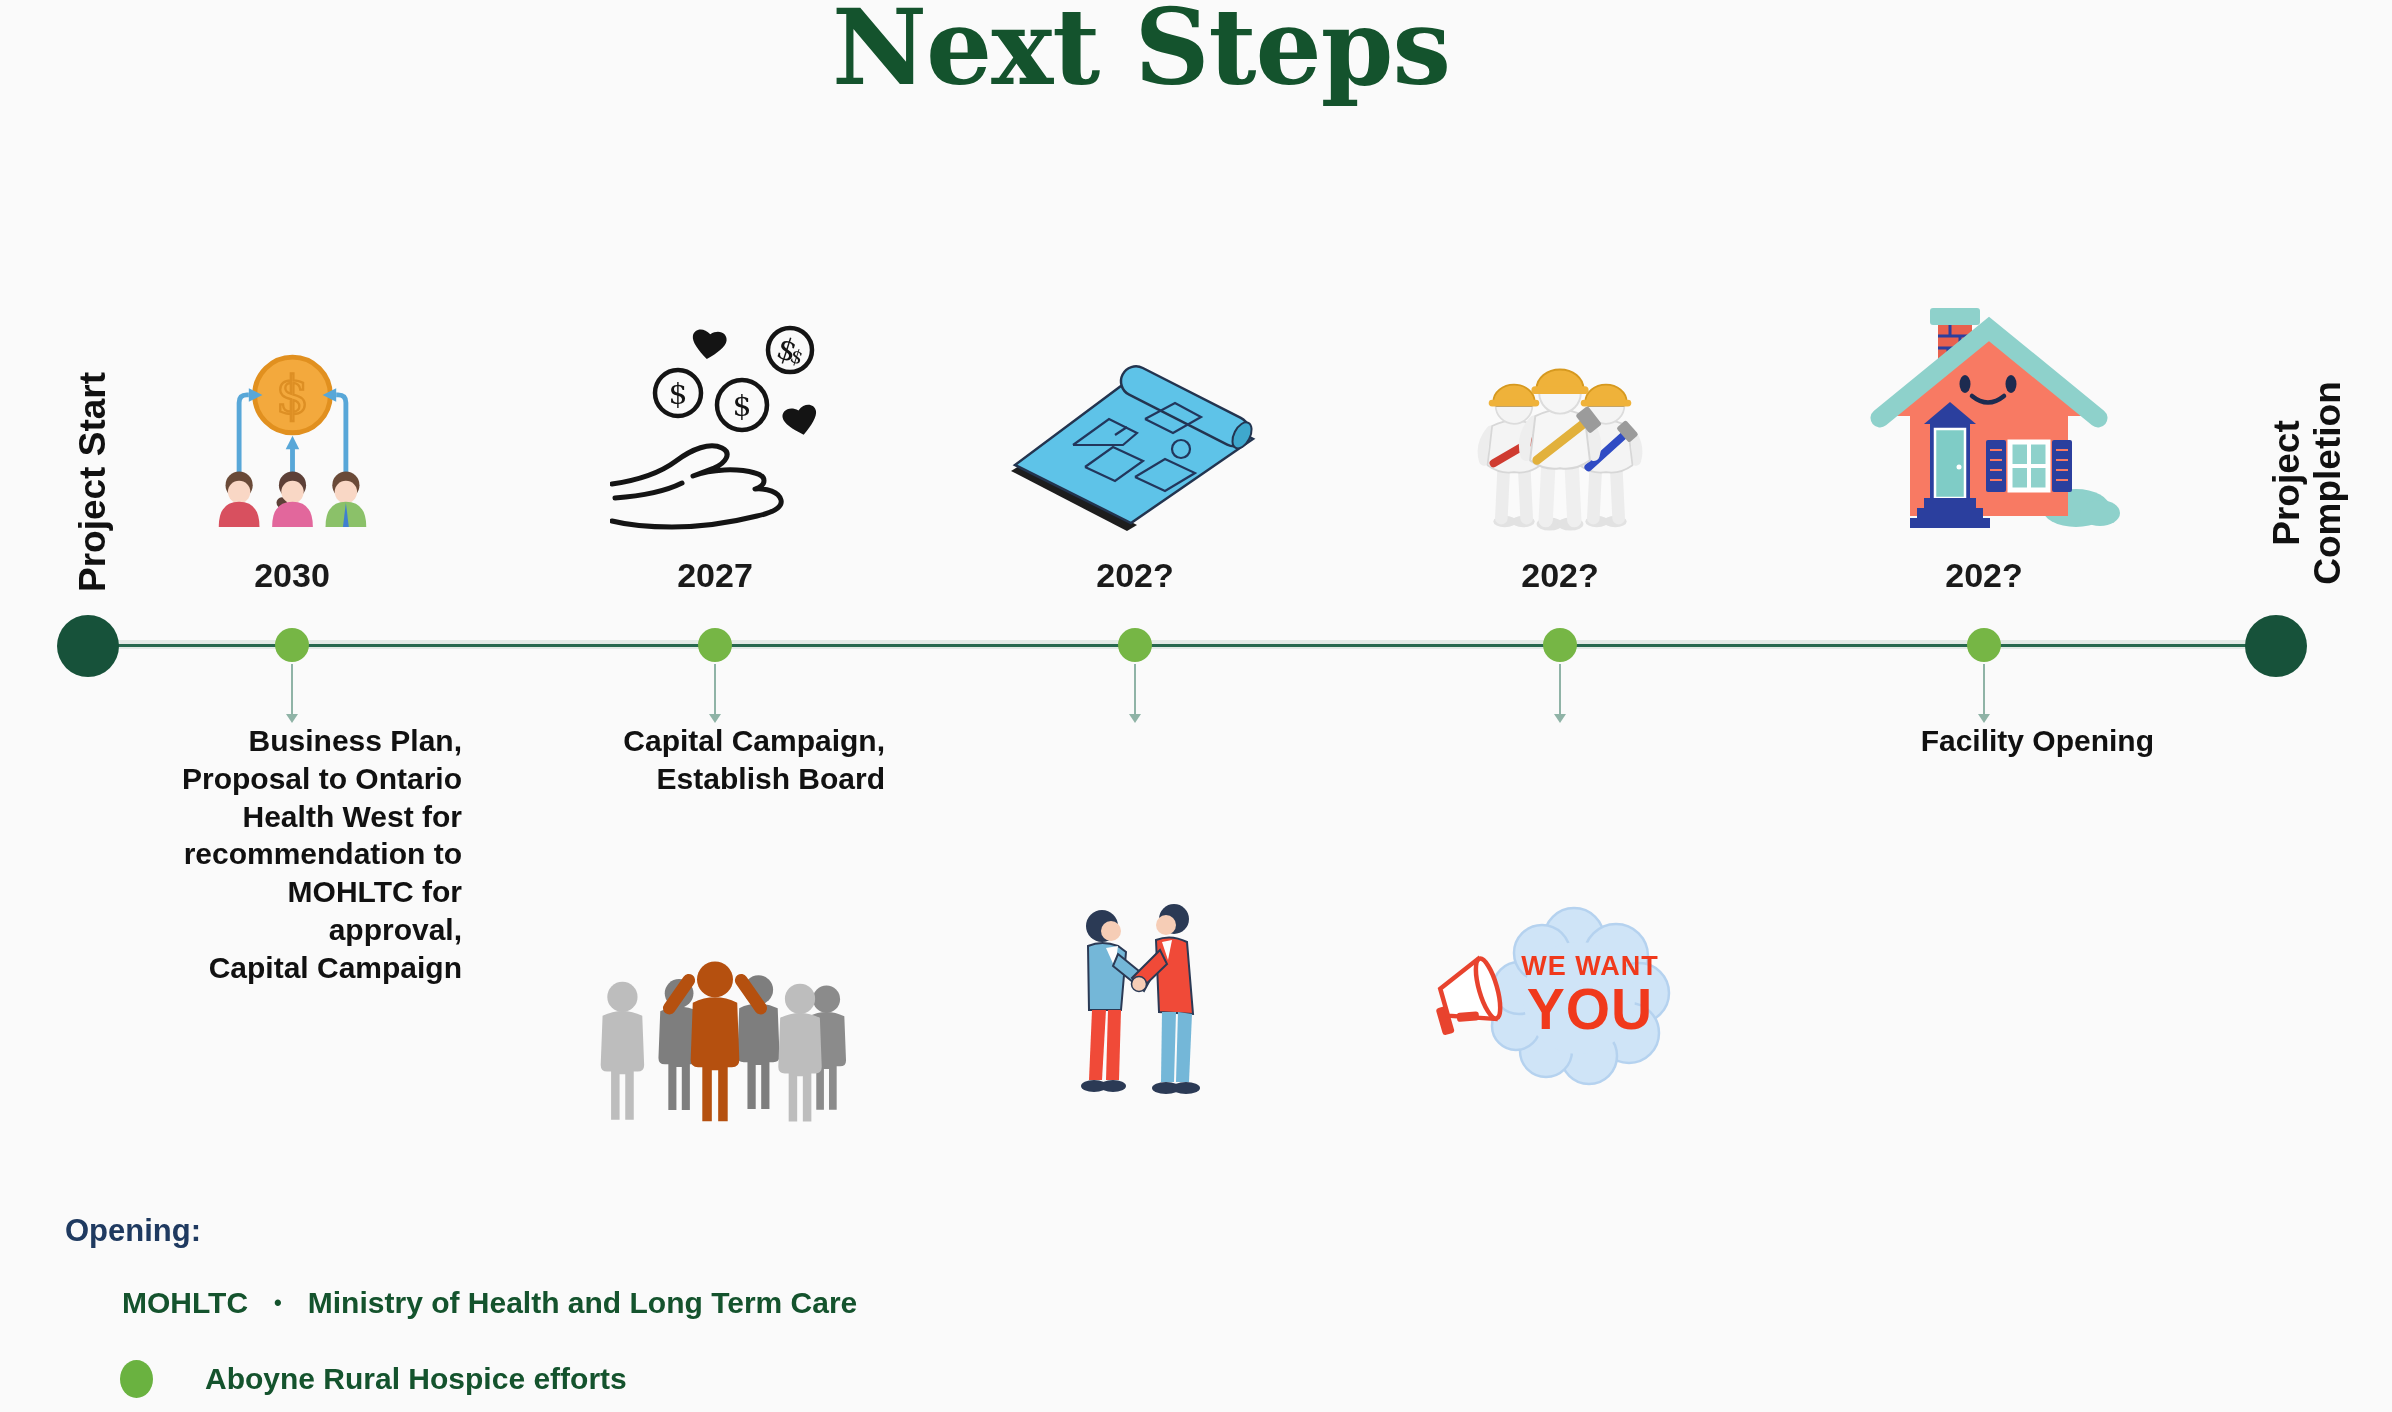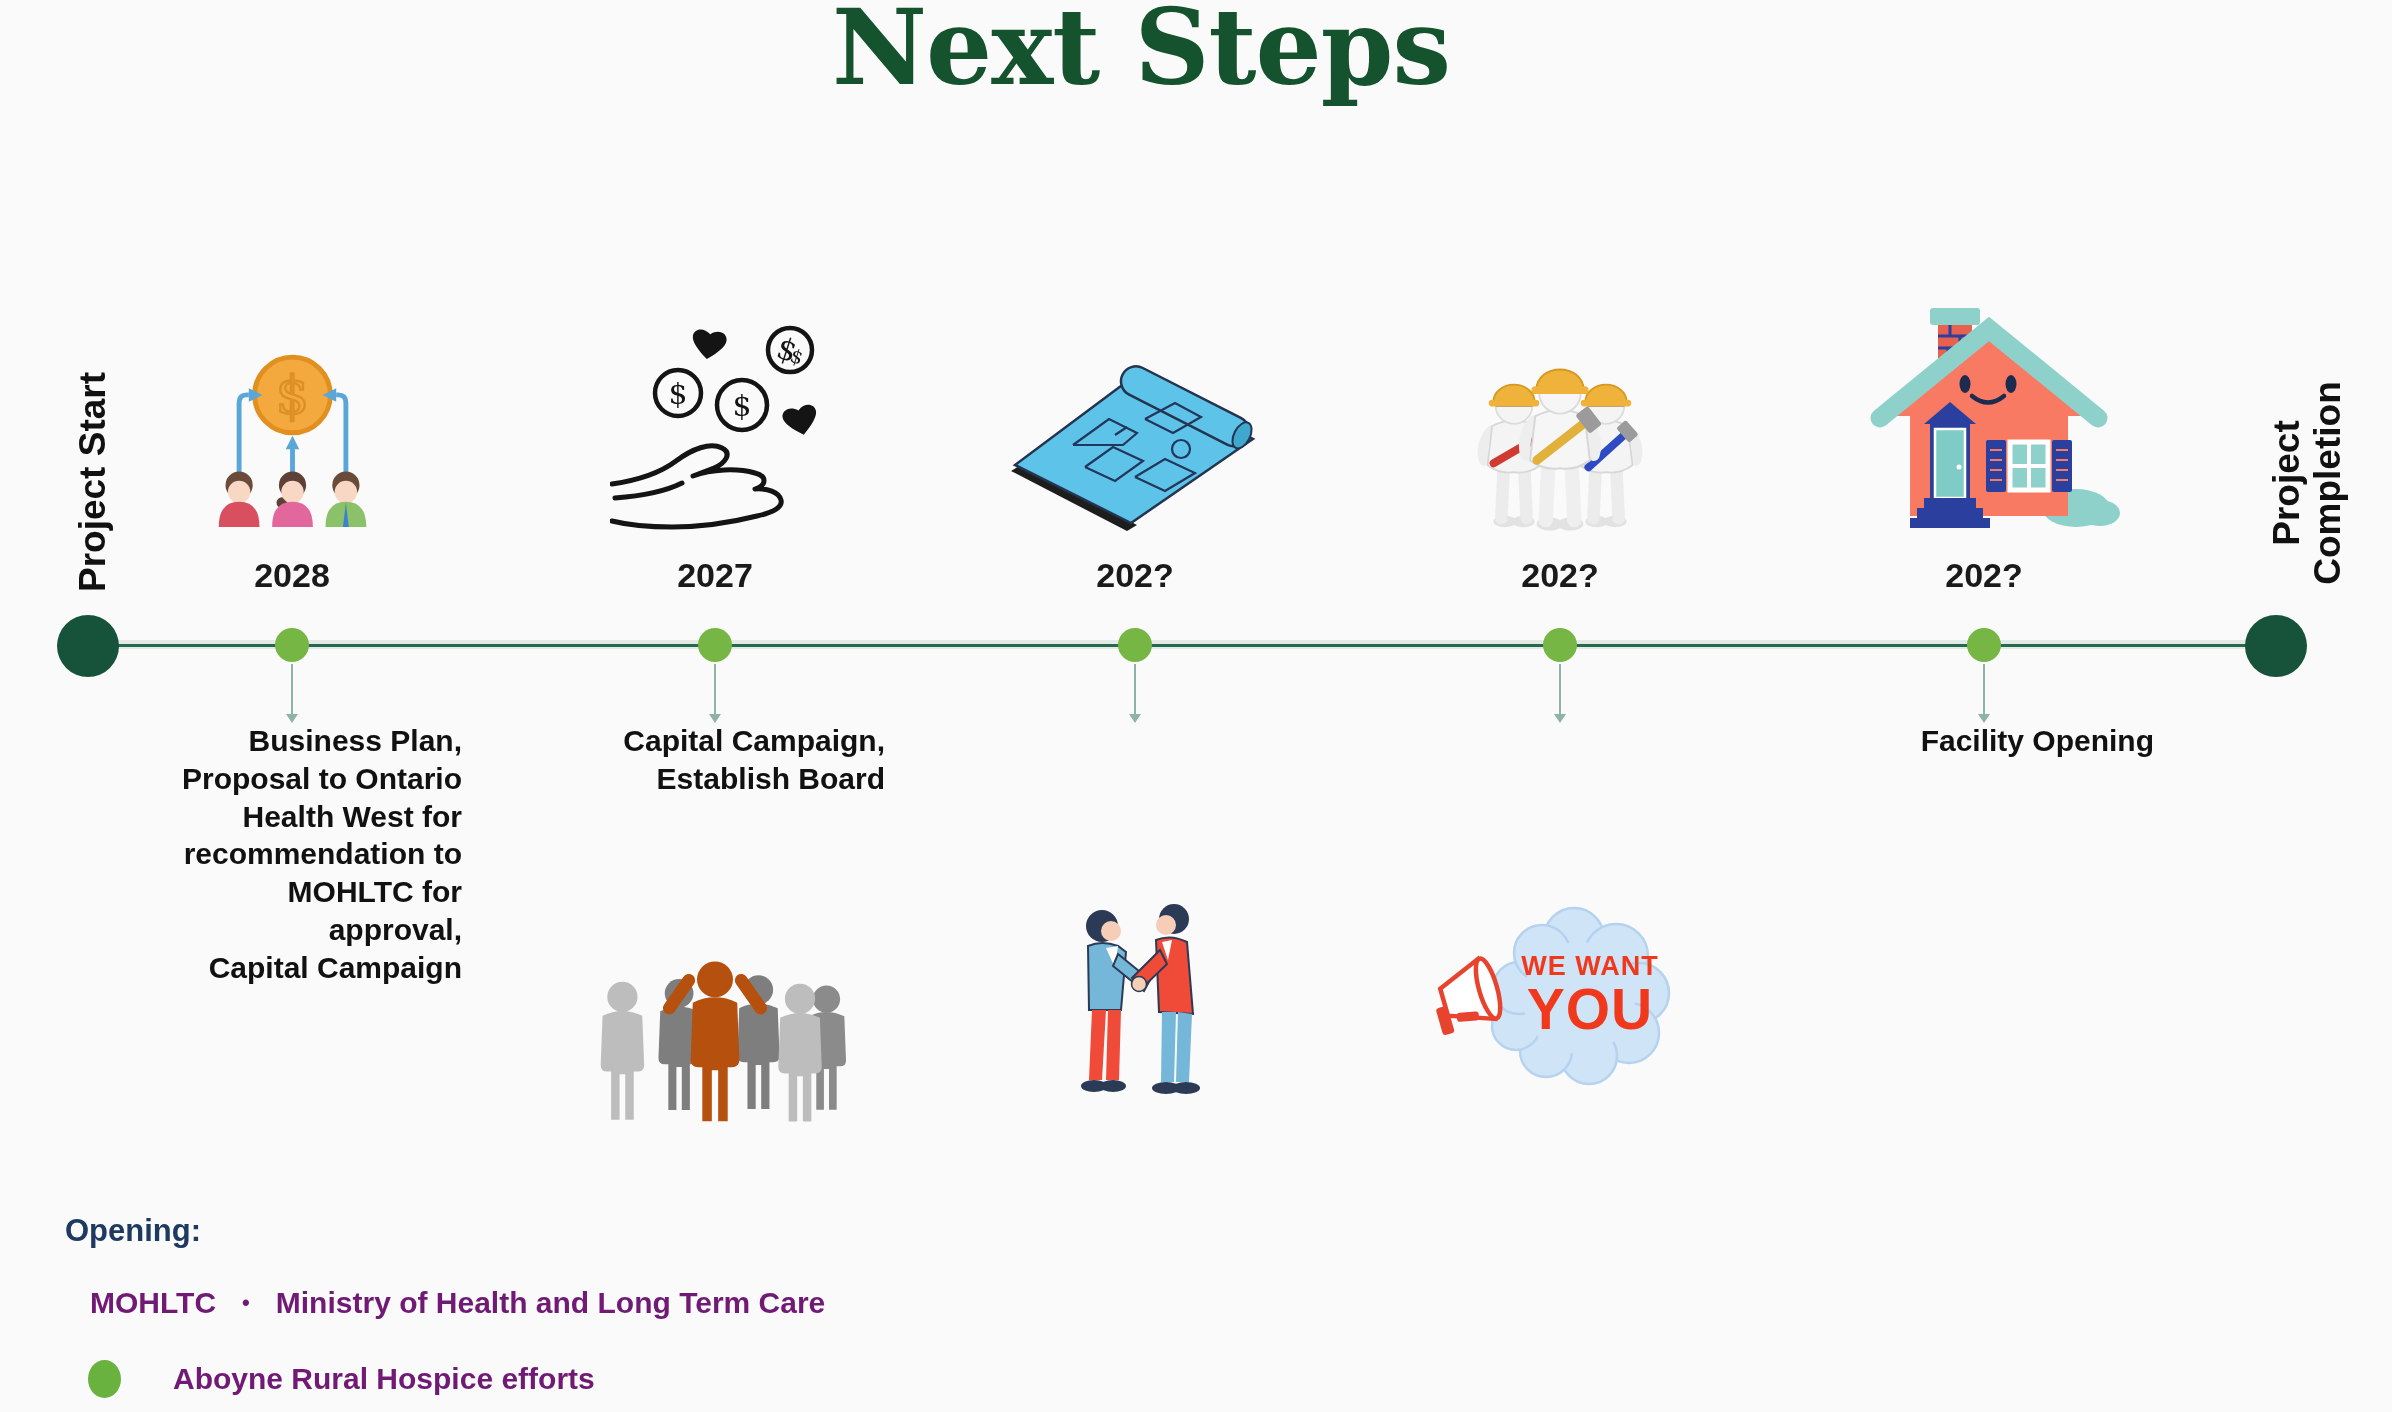--- a/index.html
+++ b/index.html
@@ -35,21 +35,21 @@
     border-left:6px solid transparent; border-right:6px solid transparent; border-top:9px solid var(--arrow-green);}
   .desc{position:absolute; top:722px; width:340px; text-align:right; font-size:30px; font-weight:bold;
     line-height:1.26; white-space:pre-line; color:#111;}
   .art{position:absolute;}
   .callout-wrap{position:absolute; left:1424px; top:893px; width:258px; height:198px;}
   .callout-text{position:absolute; left:86px; top:58px; width:160px; text-align:center;
     color:var(--callout-red); font-weight:bold;}
   .callout-line1{font-size:27px; letter-spacing:1px; display:block;}
   .callout-line2{font-size:57px; line-height:.95; letter-spacing:1px; display:block;}
   .legend-title{position:absolute; left:65px; top:1213px; font-size:31px; font-weight:bold; color:var(--legend-navy);}
-  .legend-row{position:absolute; display:flex; align-items:center; font-size:30px; font-weight:bold; color:#701a75;}
+  .legend-row{position:absolute; display:flex; align-items:center; font-size:30px; font-weight:bold; color:#14532d;margin-left:32px;}
   .legend-row.abbr{left:90px; top:1286px;}
   .legend-row.marker{left:88px; top:1360px;}
   .legend-sep{font-size:22px; margin:0 26px;}
   .legend-dot{width:33px; height:38px; border-radius:50%; background:#6ab240; margin-right:52px;}
 </style>
 </head>
 <body>
 
 <div class="canvas">
 
@@ -100,21 +100,21 @@
         <path d="M-21,40 Q-21,14 0,14 Q21,14 21,40 Z" fill="#e2679c"></path>
       </g>
       <g transform="translate(140,140)">
         <circle cx="0" cy="-3" r="14" fill="#6a4a38"></circle>
         <circle cx="0" cy="4" r="11.5" fill="#f9d7c5"></circle>
         <path d="M-21,40 Q-21,14 0,14 Q21,14 21,40 Z" fill="#8bc169"></path>
         <path d="M0,15 L3,40 L-3,40 Z" fill="#3f7fd0"></path>
       </g>
     </svg>
   </div>
-  <div class="year" style="left:132px">2028</div>
+  <div class="year" style="left:132px">2030</div>
   <div class="desc" style="left:122px">Business Plan,
 Proposal to Ontario
 Health West for
 recommendation to
 MOHLTC for
 approval,
 Capital Campaign</div>
 
   <div class="icon-box" style="left:555px">
     <svg width="210" height="210" viewBox="0 0 210 210">

